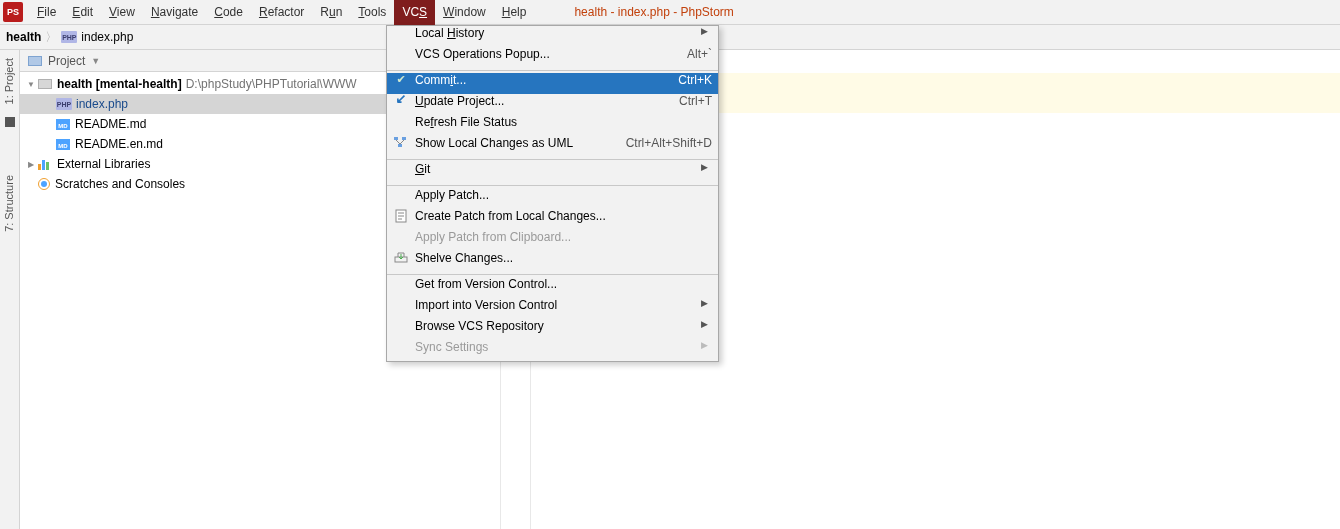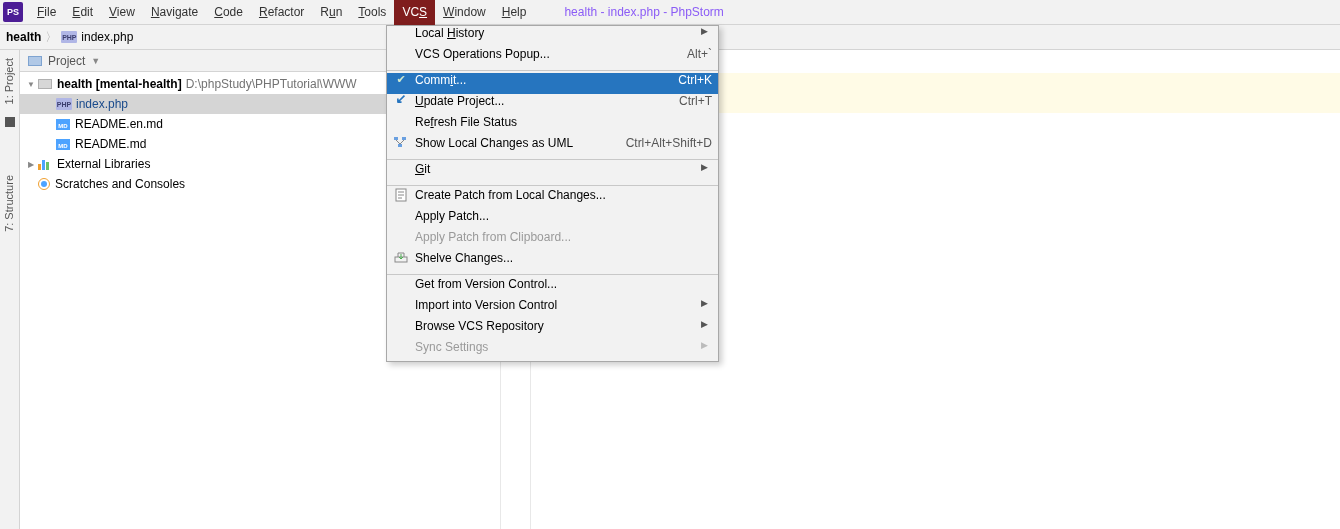--- a/index.html
+++ b/index.html
@@ -1,24 +1,24 @@
 <!DOCTYPE html>
 <html><head>
 <meta charset="utf-8">
 <style>
 * { margin: 0; padding: 0; box-sizing: border-box; font-family: "Segoe UI", Tahoma, sans-serif; font-size: 12px; }
 body { background: #fff; width: 1340px; height: 529px; overflow: hidden; position: relative; }
 
 
 .menubar { height: 25px; background: #f2f2f2; display: flex; align-items: center; border-bottom: 1px solid #d4d4d4; }
-.app-icon { width: 20px; height: 20px; margin: 0 6px 0 3px; background: #4c1d95; display: flex; align-items: center; justify-content: center; color: #fff; font-size: 9px; font-weight: bold; border-radius: 2px; }
+.app-icon { width: 20px; height: 20px; margin: 0 6px 0 3px; background: #b91c1c; display: flex; align-items: center; justify-content: center; color: #fff; font-size: 9px; font-weight: bold; border-radius: 2px; }
 .menu-item { padding: 0 8px; height: 25px; line-height: 25px; color: #333; cursor: default; }
 .menu-item.active { background: #7f1d1d; color: #fff; }
 .menu-item .mn { text-decoration: underline; }
-.title-text { margin-left: 30px; color: #8b5cf6; }
+.title-text { margin-left: 40px; color: #c2410c; }
 
 
 .navrow { height: 25px; background: #f2f2f2; display: flex; align-items: center; padding-left: 6px; border-bottom: 1px solid #d4d4d4; }
 .crumb { color: #000; font-weight: bold; }
 .crumb-sep { color: #aaa; margin: 0 4px; }
 .php-icon { width: 16px; height: 12px; background: #b0b6e6; color: #3b3e6e; font-size: 7px; font-weight: bold; display: inline-flex; align-items: center; justify-content: center; margin-right: 4px; border-radius: 1px; vertical-align: middle; }
 .crumb-file { color: #000; }
 
 
 .left-strip { position: absolute; left: 0; top: 50px; width: 20px; height: 479px; background: #f2f2f2; border-right: 1px solid #d4d4d4; }
@@ -119,26 +119,26 @@
     <span class="proj-path">D:\phpStudy\PHPTutorial\WWW</span>
   </div>
   <div class="tree-row selected">
     <span class="indent" style="width:30px"></span>
     <span class="php-icon">PHP</span>
     <span class="file-sel">index.php</span>
   </div>
   <div class="tree-row">
     <span class="indent" style="width:30px"></span>
     <span class="md-ic">MD</span>
-    <span>README.en.md</span>
+    <span>README.md</span>
   </div>
   <div class="tree-row">
     <span class="indent" style="width:30px"></span>
     <span class="md-ic">MD</span>
-    <span>README.md</span>
+    <span>README.en.md</span>
   </div>
   <div class="tree-row">
     <span class="tw">▶</span>
     <div class="lib-ic">
         <span></span>
         <span></span>
         <span></span>
       </div>
     <span>External Libraries</span>
   </div>
@@ -190,33 +190,33 @@
     <span>Show Local Changes as UML</span>
       <span class="dd-short">Ctrl+Alt+Shift+D</span>
   </div>
   <div class="dd-sep"></div>
   <div class="dd-row">
     <span><span class="mn">G</span>it</span>
       <span class="dd-arrow">▶</span>
   </div>
   <div class="dd-sep"></div>
   <div class="dd-row">
+    <span>Apply Patch...</span>
+  </div>
+  <div class="dd-row">
     <span class="dd-icon patch-ic">
       <svg width="12" height="14">
           <rect x="1" y="1" width="10" height="12" fill="#fff" stroke="#888"></rect>
           <line x1="3" y1="4" x2="9" y2="4" stroke="#888"></line>
           <line x1="3" y1="7" x2="9" y2="7" stroke="#888"></line>
           <line x1="3" y1="10" x2="7" y2="10" stroke="#888"></line>
         </svg>
     </span>
     <span>Create Patch from Local Changes...</span>
   </div>
-  <div class="dd-row">
-    <span>Apply Patch...</span>
-  </div>
   <div class="dd-row disabled">
     <span>Apply Patch from Clipboard...</span>
   </div>
   <div class="dd-row">
     <span class="dd-icon shelve-ic">
       <svg width="14" height="12">
           <rect x="1" y="6" width="12" height="5" fill="none" stroke="#888"></rect>
           <path d="M4 6 L4 2 L10 2 L10 6" fill="none" stroke="#888"></path>
           <path d="M7 3 L7 8 M5 6 L7 8 L9 6" fill="none" stroke="#4caf50"></path>
         </svg>

